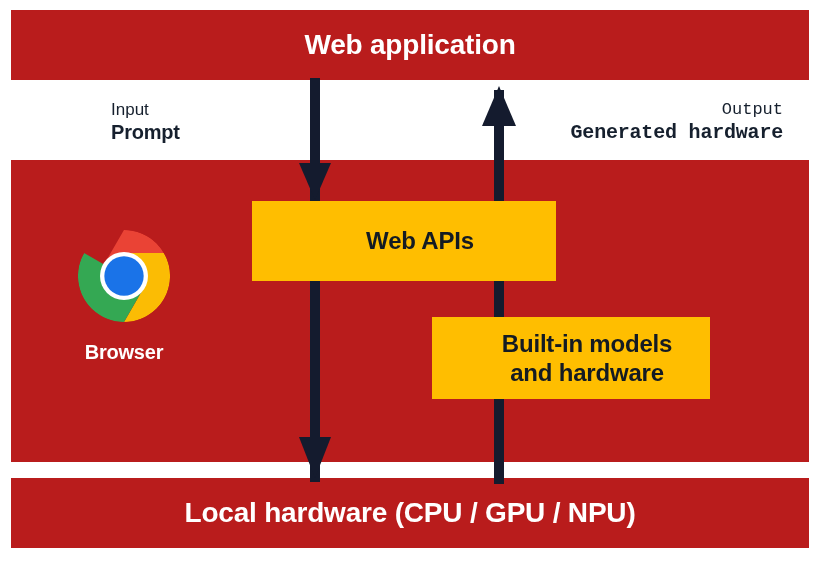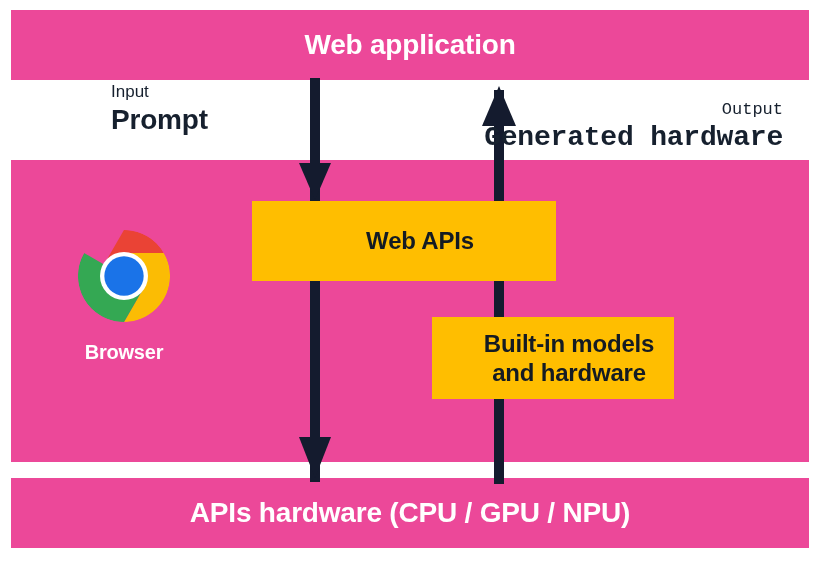--- a/index.html
+++ b/index.html
@@ -16,21 +16,21 @@
     position: relative;
     width: 820px;
     height: 566px;
     background: #ffffff;
     overflow: hidden;
   }
 
   
   .band {
     position: absolute;
-    background: #ec4899;
+    background: #b91c1c;
     box-sizing: border-box;
   }
   .band-web-application {
     left: 11px;
     top: 10px;
     width: 798px;
     height: 70px;
     display: flex;
     align-items: center;
     justify-content: center;
@@ -70,28 +70,28 @@
     line-height: 1.25;
     color: #16202e;
     white-space: nowrap;
   }
   .flow-label .kind {
     font-size: 17px;
     font-weight: normal;
     display: block;
   }
   .flow-label .value {
-    font-size: 28px;
+    font-size: 20px;
     font-weight: bold;
     display: block;
     letter-spacing: -0.2px;
   }
   .label-input {
     left: 111px;
-    top: 81px;
+    top: 99px;
     text-align: left;
   }
   .label-output {
     right: 37px;
     top: 99px;
     text-align: right;
     font-family: Liberation Mono, monospace;
   }
 
   
@@ -134,21 +134,21 @@
   }
   .box-web-apis {
     left: 252px;
     top: 201px;
     width: 304px;
     height: 80px;
   }
   .box-builtin {
     left: 432px;
     top: 317px;
-    width: 242px;
+    width: 278px;
     height: 82px;
   }
   .box-builtin .box-label {
     padding: 0 10px;
   }
 
   
   .browser-block {
     position: absolute;
     left: 64px;
@@ -179,21 +179,21 @@
 
 <div id="diagram">
 
   <div class="band band-web-application">
     <span class="band-title">Web application</span>
   </div>
 
   <div class="band band-browser"></div>
 
   <div class="band band-local-hardware">
-    <span class="band-title">APIs hardware (CPU / GPU / NPU)</span>
+    <span class="band-title">Local hardware (CPU / GPU / NPU)</span>
   </div>
 
   <svg class="arrow-svg arrow-down-svg" viewBox="0 0 38 404">
 
     <rect x="14" y="0" width="10" height="404" fill="#141b2e"></rect>
 
     <polygon points="3,85 35,85 19,122" fill="#141b2e"></polygon>
 
     <polygon points="3,359 35,359 19,400" fill="#141b2e"></polygon>
   </svg>

